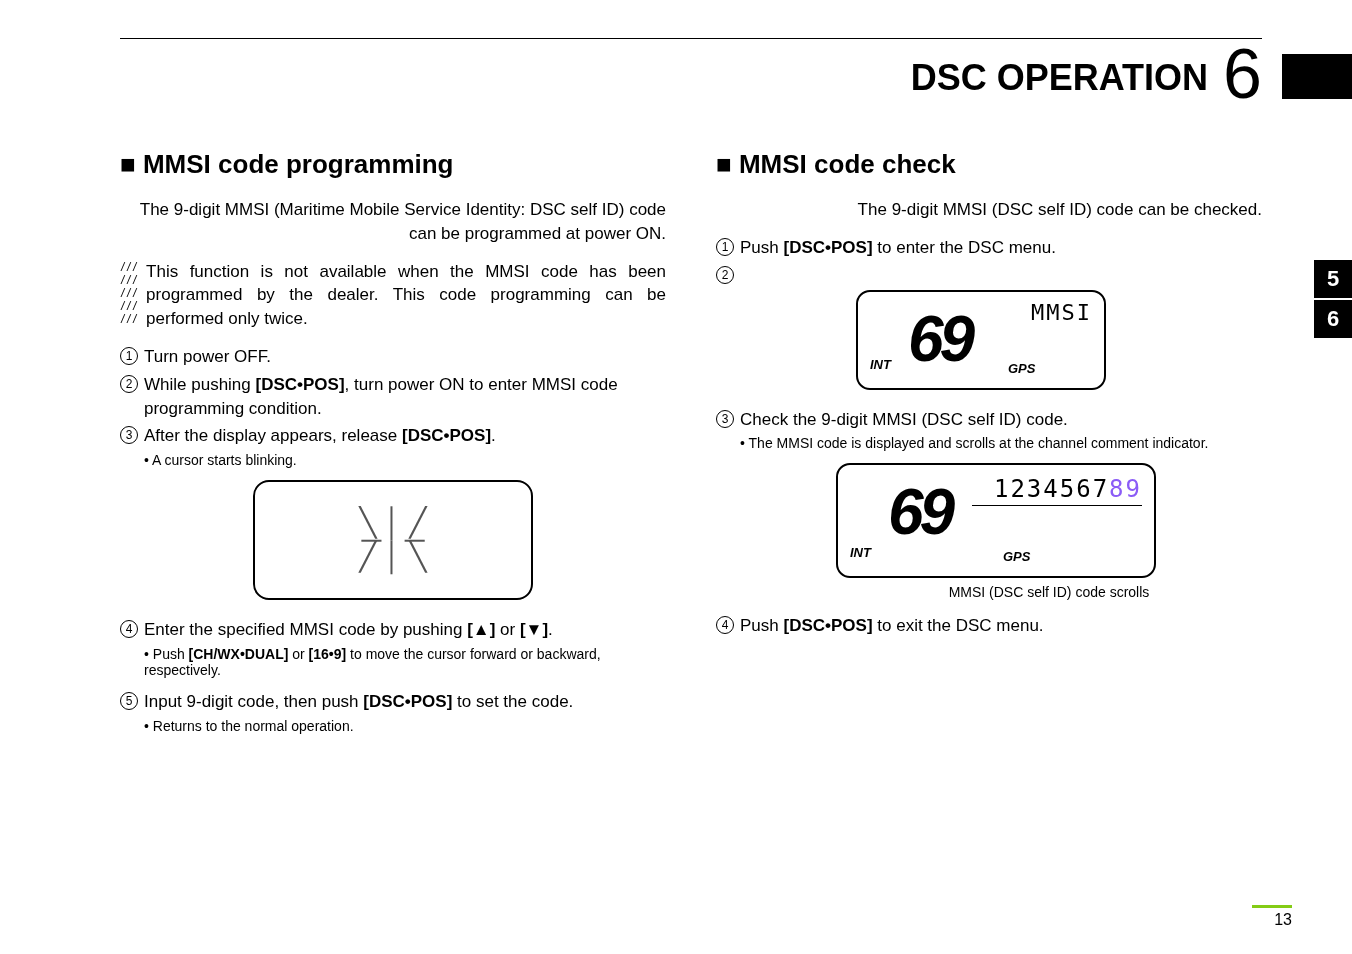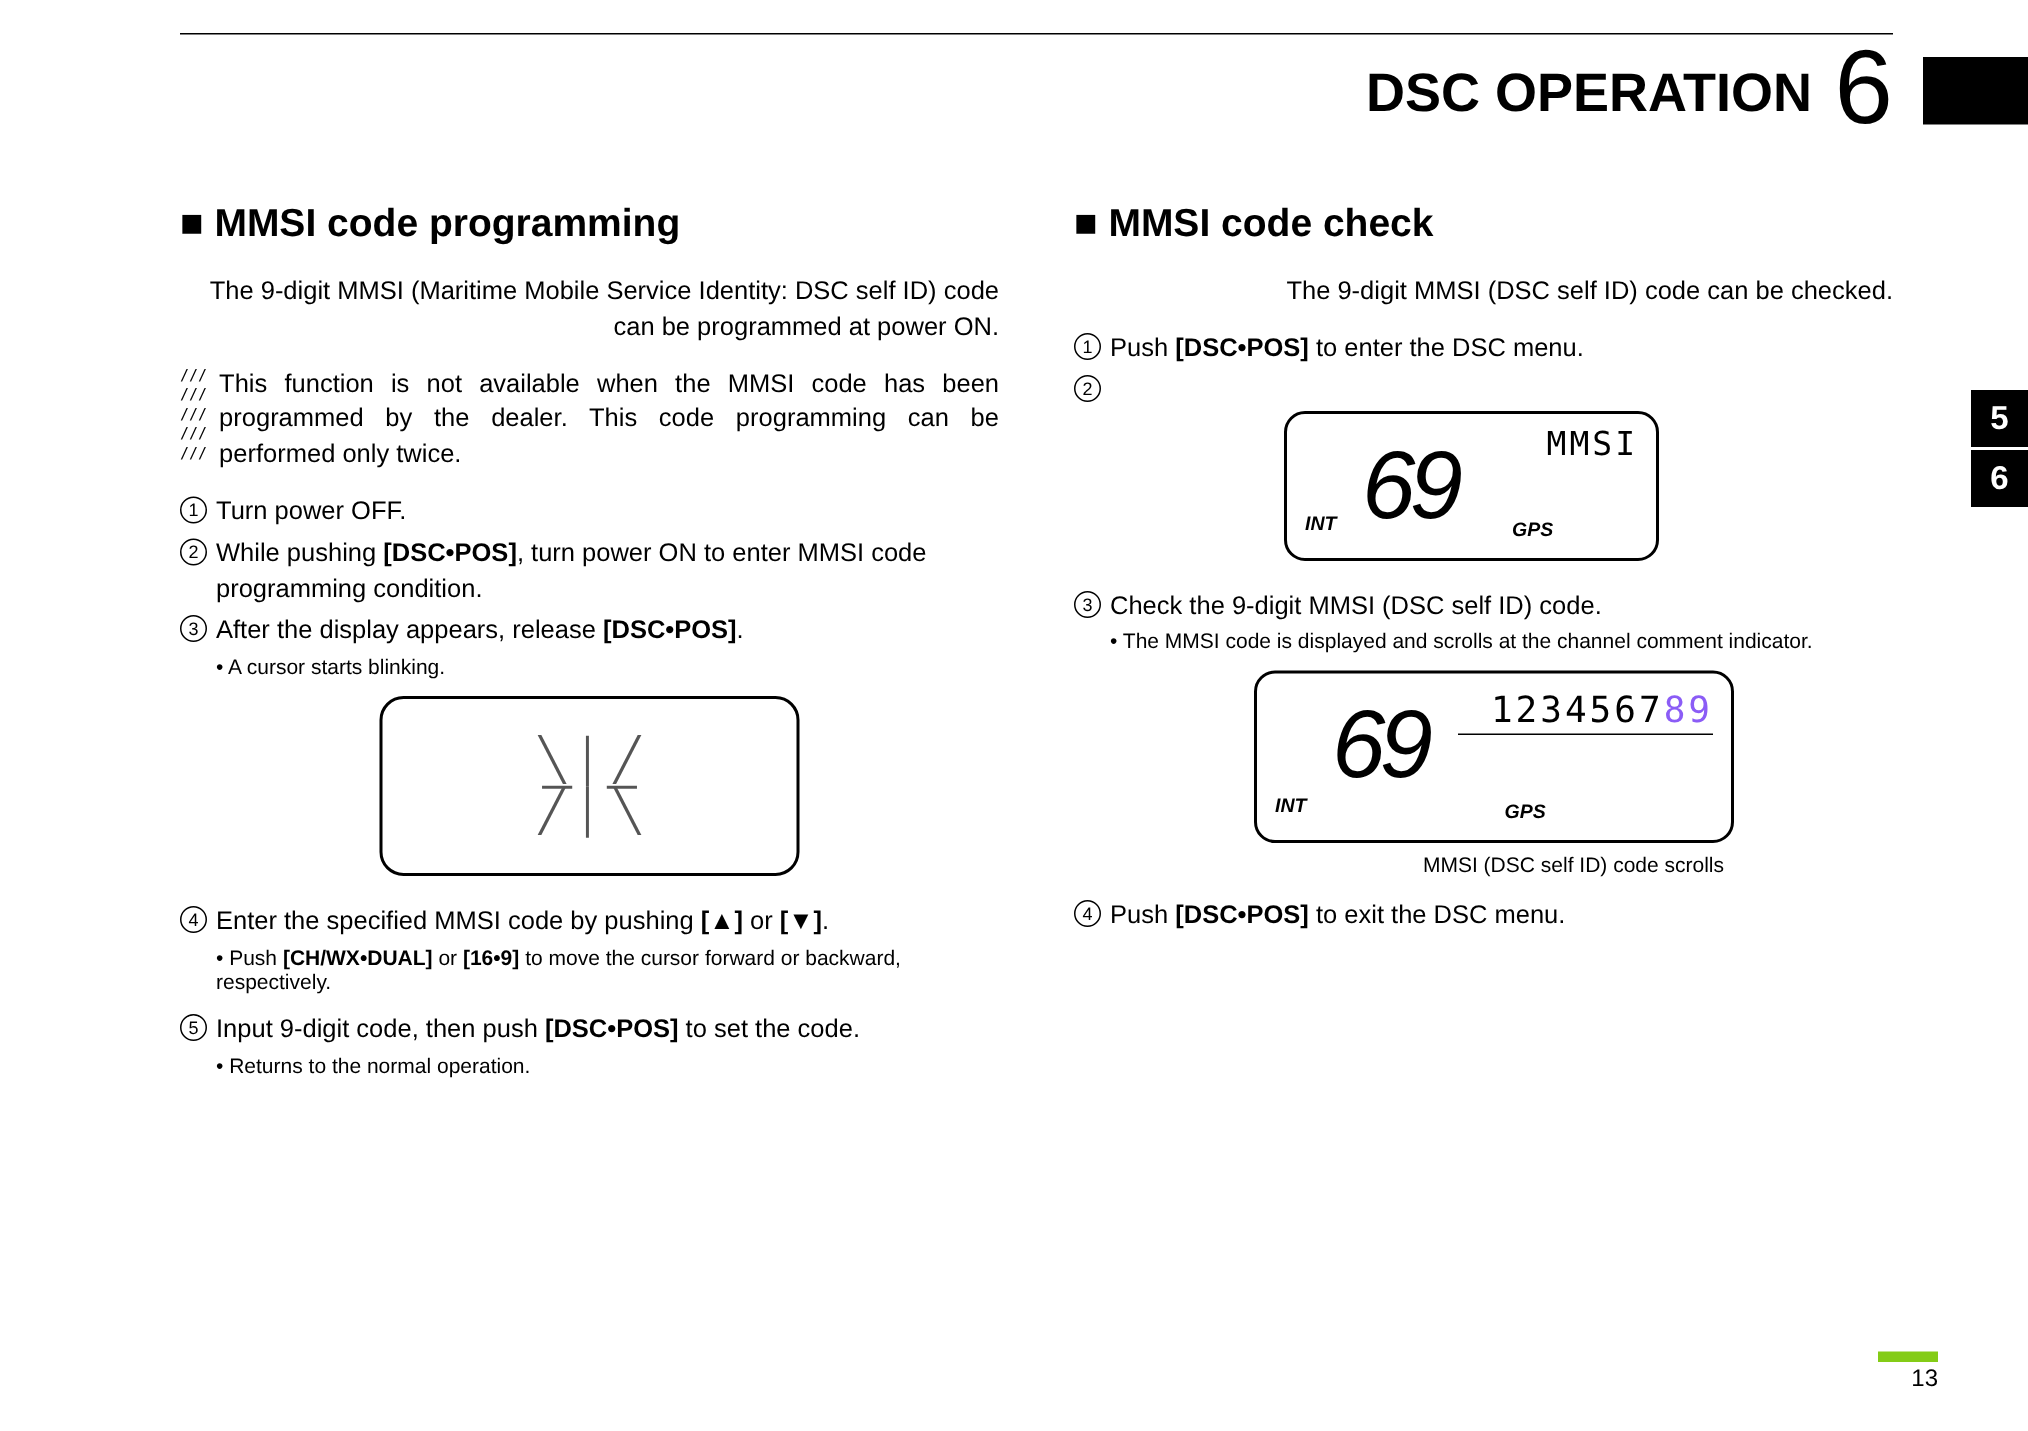--- a/index.html
+++ b/index.html
@@ -4,21 +4,21 @@
   <style>
     * { box-sizing: border-box; margin: 0; padding: 0; }
     body {
       font-family: Arial, Helvetica, sans-serif;
       background: #fff;
       width: 1352px;
       height: 954px;
       position: relative;
     }
     .page {
-      padding: 22px 90px 30px 120px;
+      padding: 38px 90px 30px 120px;
       position: relative;
     }
     .header {
       border-top: 1px solid #000;
       display: flex;
       justify-content: flex-end;
       align-items: flex-start;
       padding-top: 0;
       margin-bottom: 40px;
     }
@@ -150,21 +150,21 @@
       bottom: 12px;
       font-size: 13px;
       font-weight: bold;
       font-style: italic;
     }
     .lcd-channel {
       position: absolute;
       left: 50px;
       top: 10px;
       font-size: 64px;
-      font-weight: normal;
+      font-weight: bold;
       font-style: italic;
       font-family: 'Arial Black', Arial;
       letter-spacing: -4px;
     }
     .lcd-label {
       position: absolute;
       right: 12px;
       top: 8px;
       font-size: 22px;
       font-family: monospace;
@@ -210,21 +210,21 @@
       display: flex;
       align-items: center;
       justify-content: center;
       margin-bottom: 2px;
     }
     .page-num {
       position: absolute;
       right: 60px;
       bottom: 25px;
       font-size: 16px;
-      border-top: 7px solid #84cc16;
+      border-top: 3px solid #84cc16;
       width: 40px;
       text-align: right;
       padding-top: 3px;
     }
     .mmsi-glyph {
       font-family: monospace;
       font-size: 14px;
     }
   </style>
 </head>

